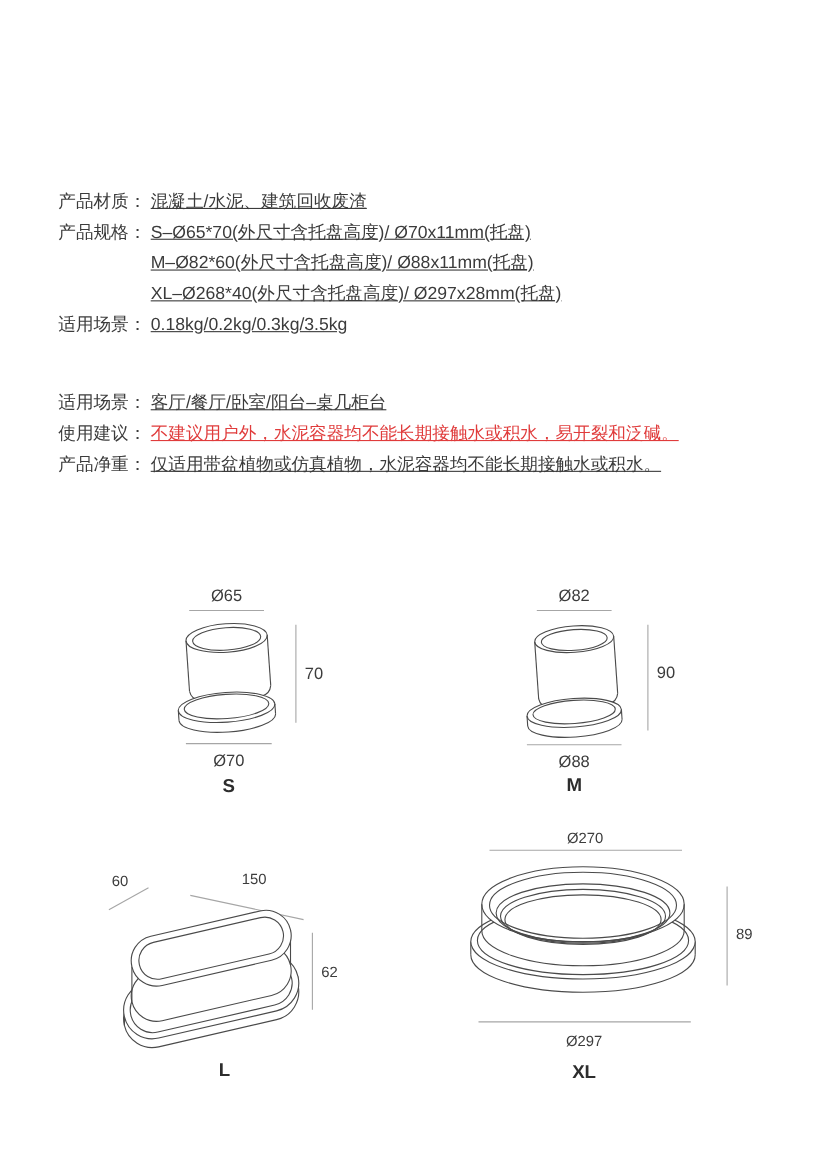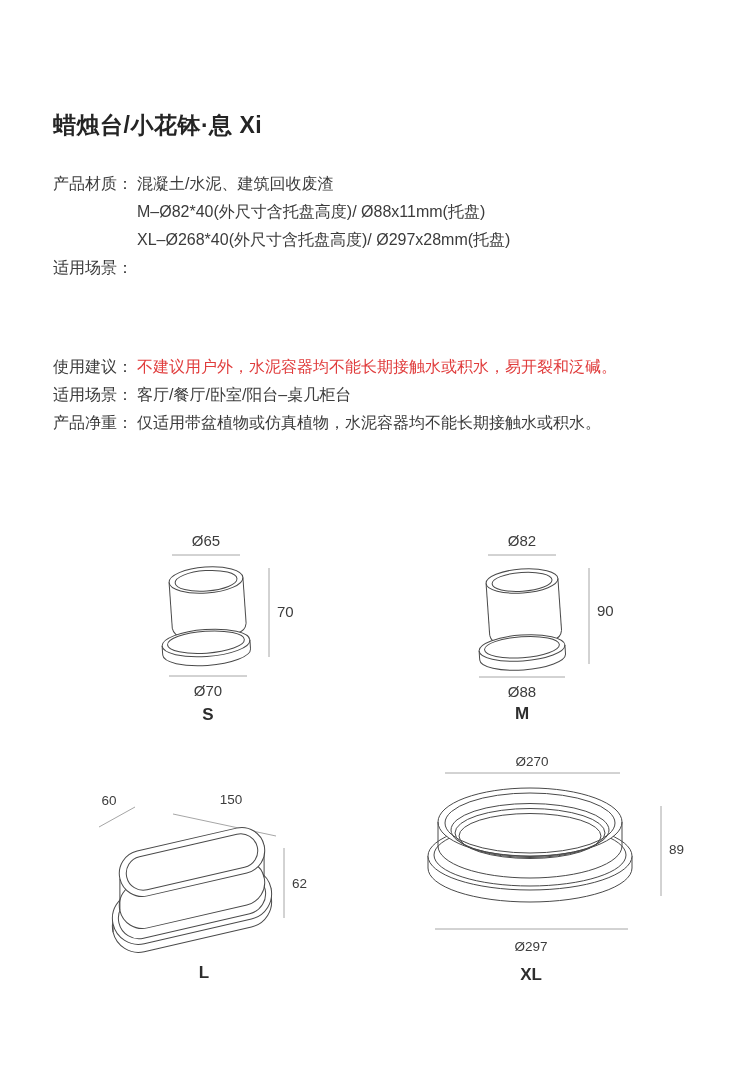--- a/index.html
+++ b/index.html
@@ -6,70 +6,74 @@
   body{
     width:750px;height:1068px;background:#ffffff;position:relative;overflow:hidden;
     font-family:"Liberation Sans","DejaVu Sans",sans-serif;color:#3a3a3a;
   }
   .page{position:absolute;inset:0;background:#ffffff;}
   .title{
     position:absolute;left:53px;top:110px;margin:0;
     font-size:23px;font-weight:700;color:#242424;letter-spacing:0.5px;white-space:nowrap;
   }
   .block{position:absolute;left:53px;width:680px;font-size:16px;color:#3b3b3b;}
-  .block .row{display:flex;line-height:28px;white-space:nowrap;}
+  .block .row{display:flex;line-height:28px;white-space:nowrap;justify-content:center;}
   .block .lbl{flex:0 0 84px;}
-  .block .val{flex:1 1 auto;}
+  .block .val{flex:1 1 auto;text-decoration:underline;}
   .specs{top:170px;}
   .usage{top:353px;}
   svg.fig{position:absolute;overflow:visible;}
   .art{fill:none;stroke:#4a4a4a;stroke-width:1;}
   .artf{fill:#ffffff;stroke:#4a4a4a;stroke-width:1;}
   .dimline{stroke:#a6a6a6;stroke-width:1;fill:none;}
   text{font-family:"Liberation Sans","DejaVu Sans",sans-serif;}
   .dim{font-size:15px;fill:#3c3c3c;}
   .dim-sm{font-size:13.5px;fill:#3c3c3c;}
   .size-label{font-size:17px;font-weight:700;fill:#2d2d2d;}
 </style>
 </head>
 <body>
 
 <div class="page">
 
-  <h1 class="title">蜡烛台/小花钵·息 Xi</h1>
 
   <div class="block specs">
     <div class="row">
       <span class="lbl">产品材质：</span>
       <span class="val">混凝土/水泥、建筑回收废渣</span>
     </div>
     <div class="row">
+      <span class="lbl">产品规格：</span>
+      <span class="val">S–Ø65*70(外尺寸含托盘高度)/ Ø70x11mm(托盘)</span>
+    </div>
+    <div class="row">
       <span class="lbl"></span>
-      <span class="val">M–Ø82*40(外尺寸含托盘高度)/ Ø88x11mm(托盘)</span>
+      <span class="val">M–Ø82*60(外尺寸含托盘高度)/ Ø88x11mm(托盘)</span>
     </div>
     <div class="row">
       <span class="lbl"></span>
     </div>
     <div class="row">
       <span class="lbl"></span>
       <span class="val">XL–Ø268*40(外尺寸含托盘高度)/ Ø297x28mm(托盘)</span>
     </div>
     <div class="row">
       <span class="lbl">适用场景：</span>
+      <span class="val">0.18kg/0.2kg/0.3kg/3.5kg</span>
     </div>
   </div>
 
   <div class="block usage">
     <div class="row">
+      <span class="lbl">适用场景：</span>
+      <span class="val">客厅/餐厅/卧室/阳台–桌几柜台</span>
+    </div>
+    <div class="row">
       <span class="lbl">使用建议：</span>
       <span class="val" style="color: rgb(224, 60, 60);">不建议用户外，水泥容器均不能长期接触水或积水，易开裂和泛碱。</span>
-    </div>
-    <div class="row">
-      <span class="lbl">适用场景：</span>
-      <span class="val">客厅/餐厅/卧室/阳台–桌几柜台</span>
     </div>
     <div class="row">
       <span class="lbl">产品净重：</span>
       <span class="val">仅适用带盆植物或仿真植物，水泥容器均不能长期接触水或积水。</span>
     </div>
   </div>
 
   <svg class="fig" style="left:156px;top:524px;" width="150" height="205" viewBox="0 0 150 205">
     <text class="dim" x="50" y="22" text-anchor="middle">Ø65</text>
     <line class="dimline" x1="16" y1="31" x2="84" y2="31"></line>

